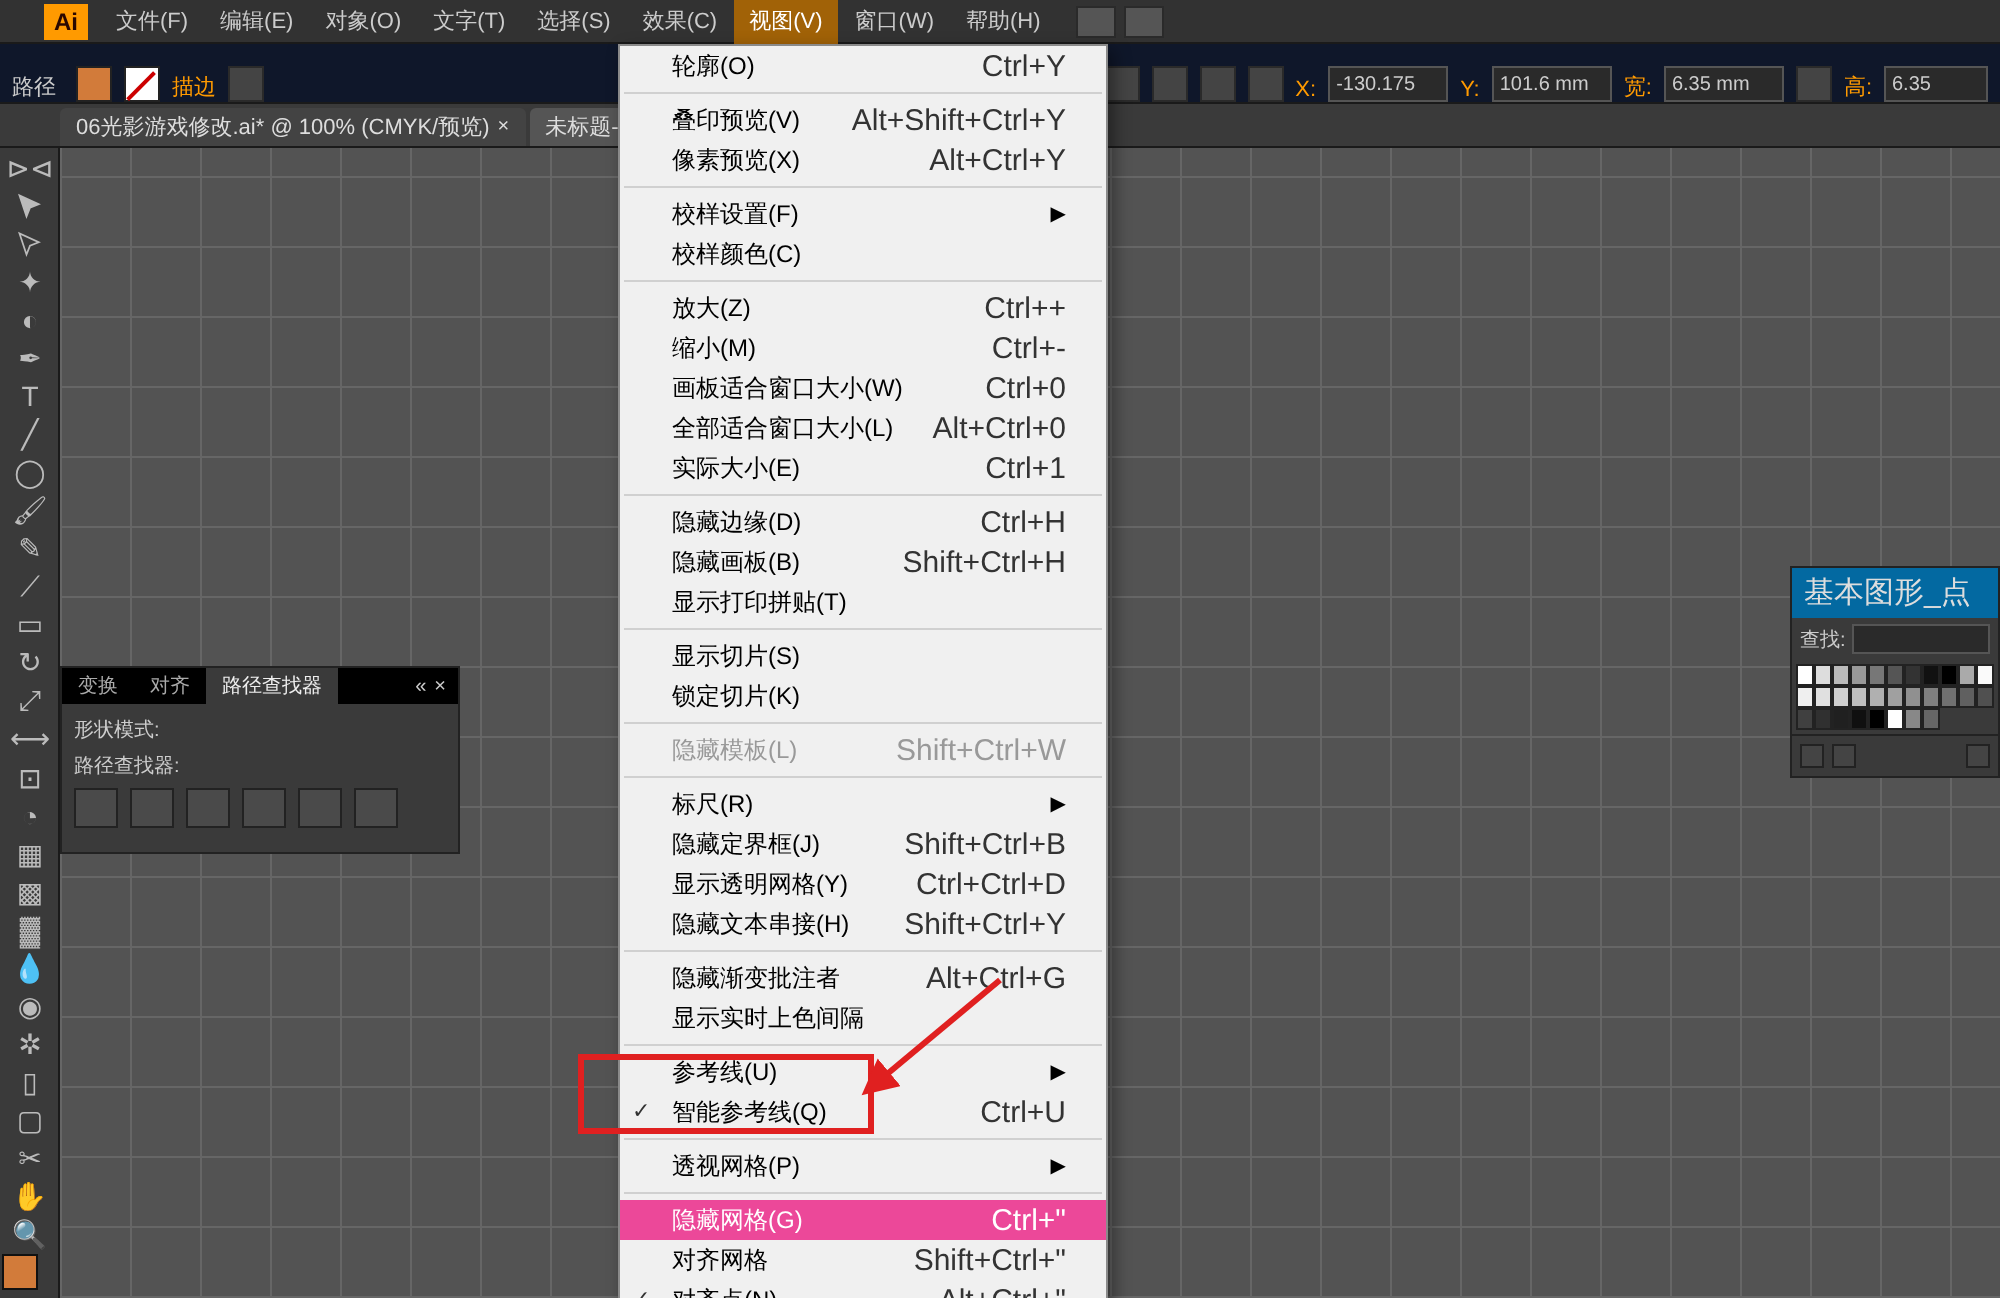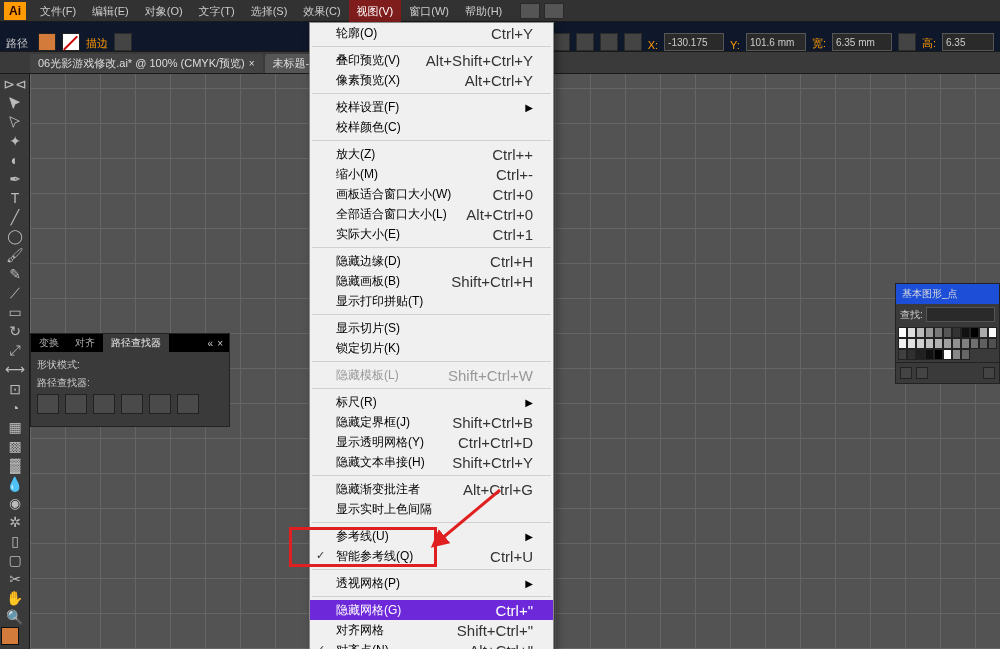--- a/index.html
+++ b/index.html
@@ -1,21 +1,21 @@
 <!DOCTYPE html>
 <html><head>
 <meta charset="utf-8">
 <style>
 * { margin: 0; padding: 0; box-sizing: border-box; font-family: "Microsoft YaHei", sans-serif; }
 body { background: #323232; width: 1000px; height: 649px; overflow: hidden; position: relative; color: #ccc; font-size: 11px; }
 
-.menubar { background: #323232; height: 22px; display: flex; align-items: center; padding-left: 4px; border-bottom: 1px solid #1a1a1a; }
+.menubar { background: #323232; height: 22px; display: flex; align-items: center; padding-left: 22px; border-bottom: 1px solid #1a1a1a; }
 .menubar .logo { width: 22px; height: 18px; background: #ff9a00; color: #2a0800; font-weight: bold; font-size: 12px; display: flex; align-items: center; justify-content: center; margin-right: 6px; }
 .menubar .menu-item { padding: 0 8px; height: 22px; line-height: 22px; cursor: default; color: #ccc; }
-.menubar .menu-item.open { background: #7f1d1d; color: #fff; }
+.menubar .menu-item.open { background: #a16207; color: #fff; }
 .menubar .right-icons { margin-left: 10px; display: flex; gap: 4px; }
 .menubar .right-icon { width: 20px; height: 16px; background: #555; border: 1px solid #2a2a2a; }
 
 .toolbar { background: #0f172a; height: 30px; display: flex; align-items: flex-end; padding: 0 6px; border-bottom: 1px solid #1a1a1a; font-size: 11px; gap: 6px; }
 .tb-label { color: #ccc; margin-right: 4px; }
 .swatch { width: 18px; height: 18px; background: #d27b3a; border: 1px solid #222; }
 .stroke-swatch { width: 18px; height: 18px; background: #fff; border: 1px solid #222; position: relative; }
 .stroke-swatch::after { content: ""; position: absolute; width: 120%; height: 2px; background: #c00; top: 50%; left: -10%; transform: rotate(-45deg); }
 .orange-text { color: #ff9a00; }
 .tb-input { width: 60px; height: 18px; background: #2a2a2a; border: 1px solid #555; color: #ccc; font-size: 10px; padding: 0 3px; }
@@ -39,39 +39,39 @@
 
 .dropdown { position: absolute; left: 309px; top: 22px; width: 245px; background: #f0f0f0; border: 1px solid #8a8a8a; box-shadow: 3px 3px 8px rgba(0,0,0,.4); color: #000; font-size: 12px; z-index: 100; }
 .dd-item { display: flex; align-items: center; padding: 2px 20px 2px 26px; height: 20px; position: relative; }
 .dd-item.disabled { color: #999; }
 .dd-item .shortcut { margin-left: auto; color: #333; font-size: 15px; }
 .dd-item.disabled .shortcut { color: #999; }
 .dd-item .arrow { margin-left: auto; font-size: 10px; }
 .dd-sep { height: 1px; background: #d0d0d0; margin: 3px 2px; }
 .dd-check { position: absolute; left: 6px; top: 2px; width: 14px; height: 14px; }
 .dd-check::after { content: "✓"; color: #333; font-size: 11px; }
-.dd-item.highlight { background: #6d28d9; color: #fff; }
+.dd-item.highlight { background: #ec4899; color: #fff; }
 .dd-item.highlight .shortcut { color: #fff; }
 
 .annot-box { position: absolute; border: 3px solid #e02020; pointer-events: none; z-index: 110; }
 .annot-arrow { position: absolute; z-index: 111; pointer-events: none; }
 
 .pathfinder { position: absolute; left: 30px; top: 333px; width: 200px; background: #3a3a3a; border: 1px solid #222; z-index: 50; }
 .pf-header { background: #000000; display: flex; align-items: center; height: 18px; font-size: 10px; }
 .pf-tab { padding: 2px 8px; color: #aaa; }
 .pf-tab.on { background: #3a3a3a; color: #eee; }
 .pf-close { margin-left: auto; padding: 0 6px; display: flex; gap: 4px; font-size: 10px; }
 .pf-body { padding: 6px; font-size: 10px; color: #ccc; }
 .pf-label { margin-bottom: 4px; display: block; }
 .pf-row { display: flex; gap: 6px; margin-bottom: 6px; align-items: center; }
 .pf-btn { width: 22px; height: 20px; background: #4a4a4a; border: 1px solid #222; }
 .pf-expand { width: 50px; height: 18px; background: #4a4a4a; border: 1px solid #222; color: #888; font-size: 9px; text-align: center; line-height: 17px; margin-left: auto; }
 
 .panel-right { position: absolute; right: 0; top: 283px; width: 105px; background: #3a3a3a; border: 1px solid #222; z-index: 50; }
-.pr-head { background: #1d4ed8; padding: 3px 6px; font-size: 10px; color: #ddd; }
+.pr-head { background: #0369a1; padding: 3px 6px; font-size: 15px; color: #ddd; }
 .pr-search { display: flex; align-items: center; padding: 3px 4px; gap: 3px; font-size: 10px; }
 .pr-search input { flex: 1; background: #2a2a2a; border: 1px solid #555; height: 15px; color: #ccc; width: 50px; font-size: 9px; }
 .pr-swatches { display: flex; flex-wrap: wrap; padding: 2px; }
 .pr-sw { width: 9px; height: 11px; border: 1px solid #222; }
 .pr-foot { display: flex; padding: 4px; gap: 4px; justify-content: flex-start; border-top: 1px solid #222; }
 .pr-foot .fi { width: 12px; height: 12px; background: #444; border: 1px solid #222; }
 </style>
 </head>
 <body>
 

